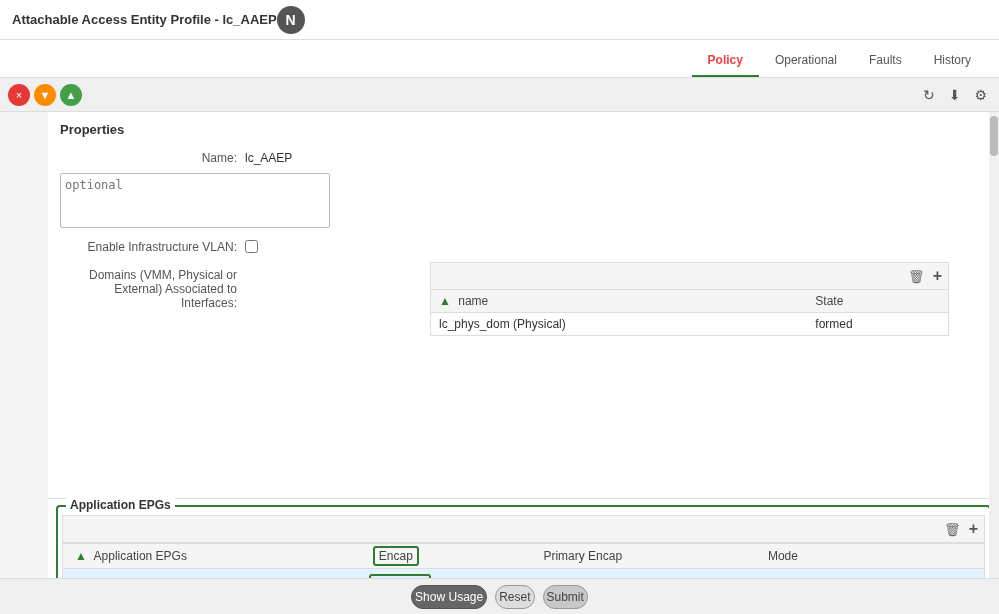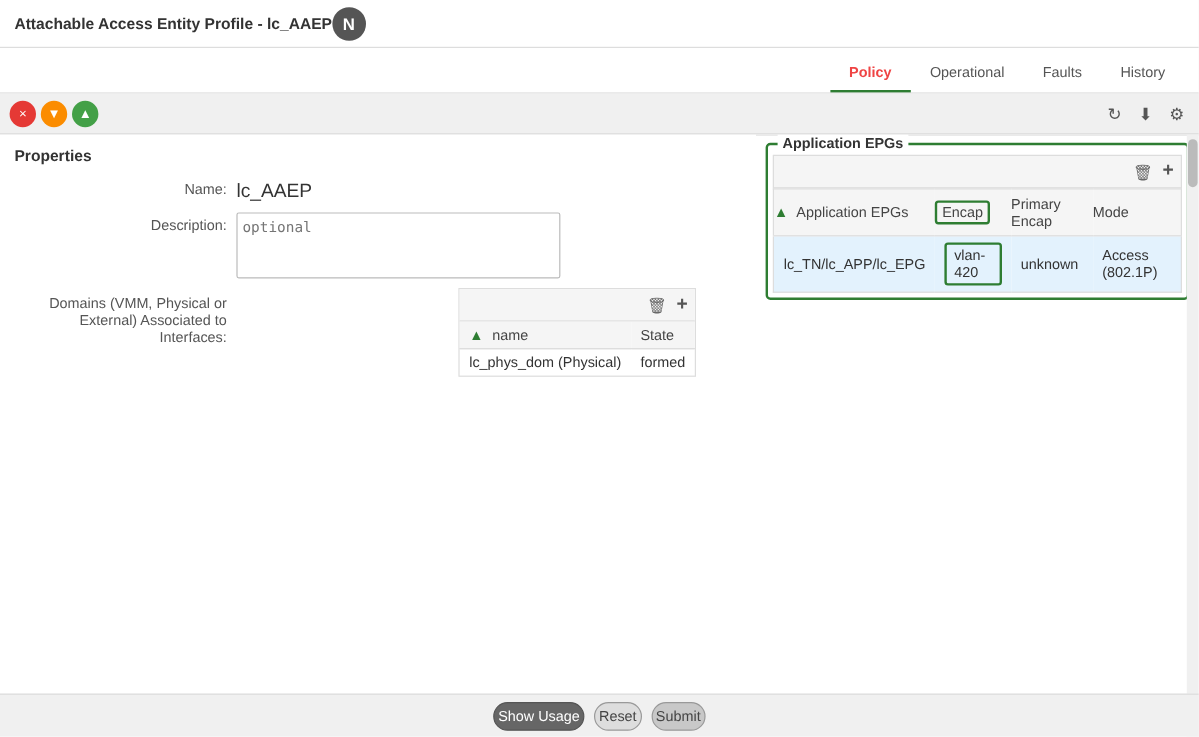--- a/index.html
+++ b/index.html
@@ -103,24 +103,25 @@
       border: none;
       cursor: pointer;
       color: #555;
       font-size: 14px;
       padding: 2px 4px;
     }
 
     
     .main-content {
       display: flex;
-      flex-direction: row;
+      flex-direction: column;
       height: calc(614px - 40px - 38px - 34px);
       overflow: hidden;
       position: relative;
+      margin-left: 48px;
     }
 
     
     .scroll-track {
       position: absolute;
       right: 0;
       top: 0;
       width: 10px;
       height: 100%;
       background: #f0f0f0;
@@ -156,21 +157,21 @@
       text-align: right;
       width: 185px;
       min-width: 185px;
       padding-right: 8px;
       color: #555;
       font-size: 12px;
       padding-top: 4px;
     }
     .form-value {
       color: #333;
-      font-size: 16px;
+      font-size: 12px;
       padding-top: 4px;
     }
     .form-textarea {
       width: 270px;
       height: 55px;
       border: 1px solid #bbb;
       border-radius: 2px;
       padding: 4px;
       font-size: 12px;
       resize: none;
@@ -265,21 +266,21 @@
       gap: 4px;
     }
     .epg-table {
       width: 100%;
       border-collapse: collapse;
       border: 1px solid #ddd;
     }
     .epg-table th {
       background: #f5f5f5;
       border-bottom: 1px solid #ddd;
-      padding: 5px 0;
+      padding: 5px 12px;
       text-align: left;
       font-size: 12px;
       color: #444;
       font-weight: normal;
     }
     .epg-table td {
       padding: 5px 8px;
       font-size: 12px;
       color: #333;
     }
@@ -368,24 +369,27 @@
 
   <div class="properties-section">
     <div class="section-title">Properties</div>
 
     <div class="form-row">
       <div class="form-label">Name:</div>
       <div class="form-value">lc_AAEP</div>
     </div>
 
     <div class="form-row">
-      <div class="form-label">Description:</div>
       <textarea class="form-textarea" placeholder="optional" style=""></textarea>
     </div>
 
+    <div class="form-row">
+      <div class="form-label">Enable Infrastructure VLAN:</div>
+      <input type="checkbox" class="form-checkbox" style="">
+    </div>
 
     <div class="form-row">
       <div class="form-label" style="padding-top:6px;">Domains (VMM, Physical or External) Associated to Interfaces:</div>
       <div style="flex:1; margin-right:18px;">
         <div class="domains-container">
           <div class="domains-toolbar">
             <button class="icon-btn">🗑</button>
             <button class="icon-btn" style="font-size:16px; font-weight:bold; color:#555;">+</button>
           </div>
           <table class="domain-table">

